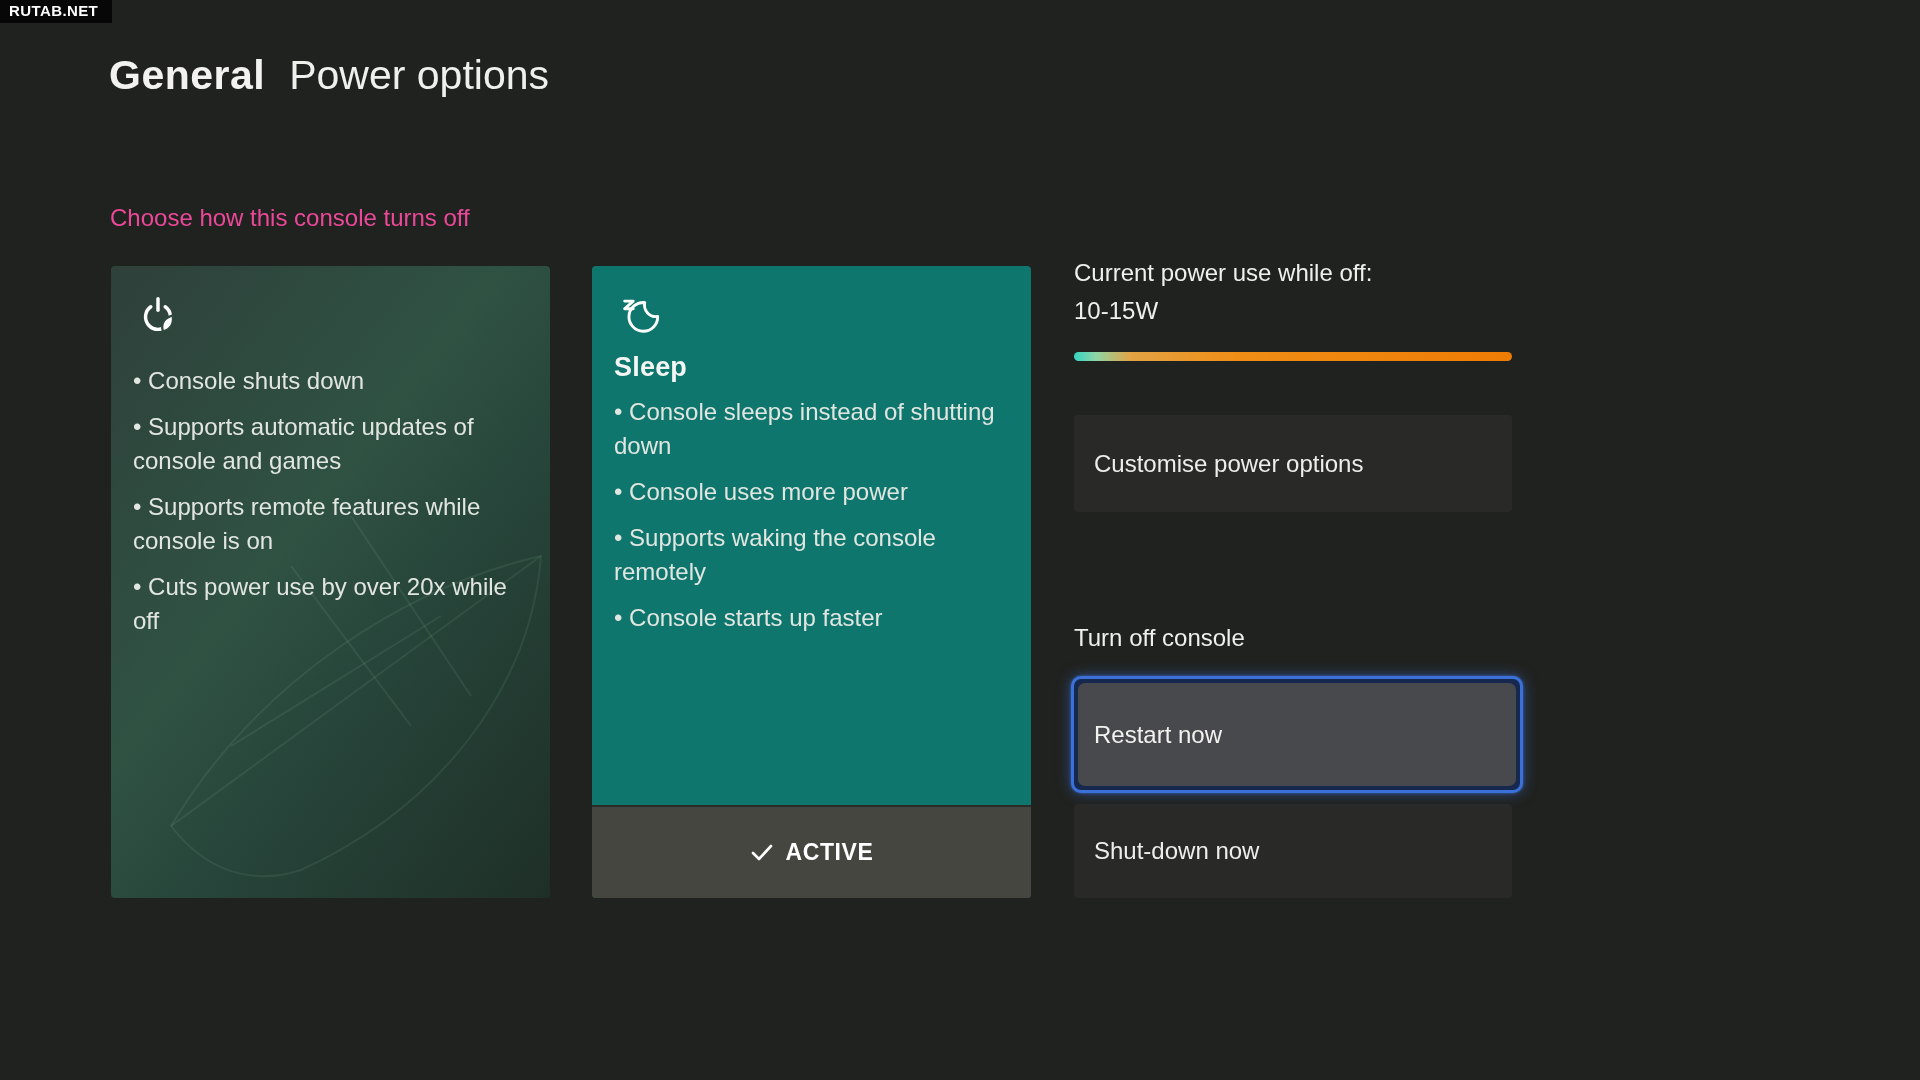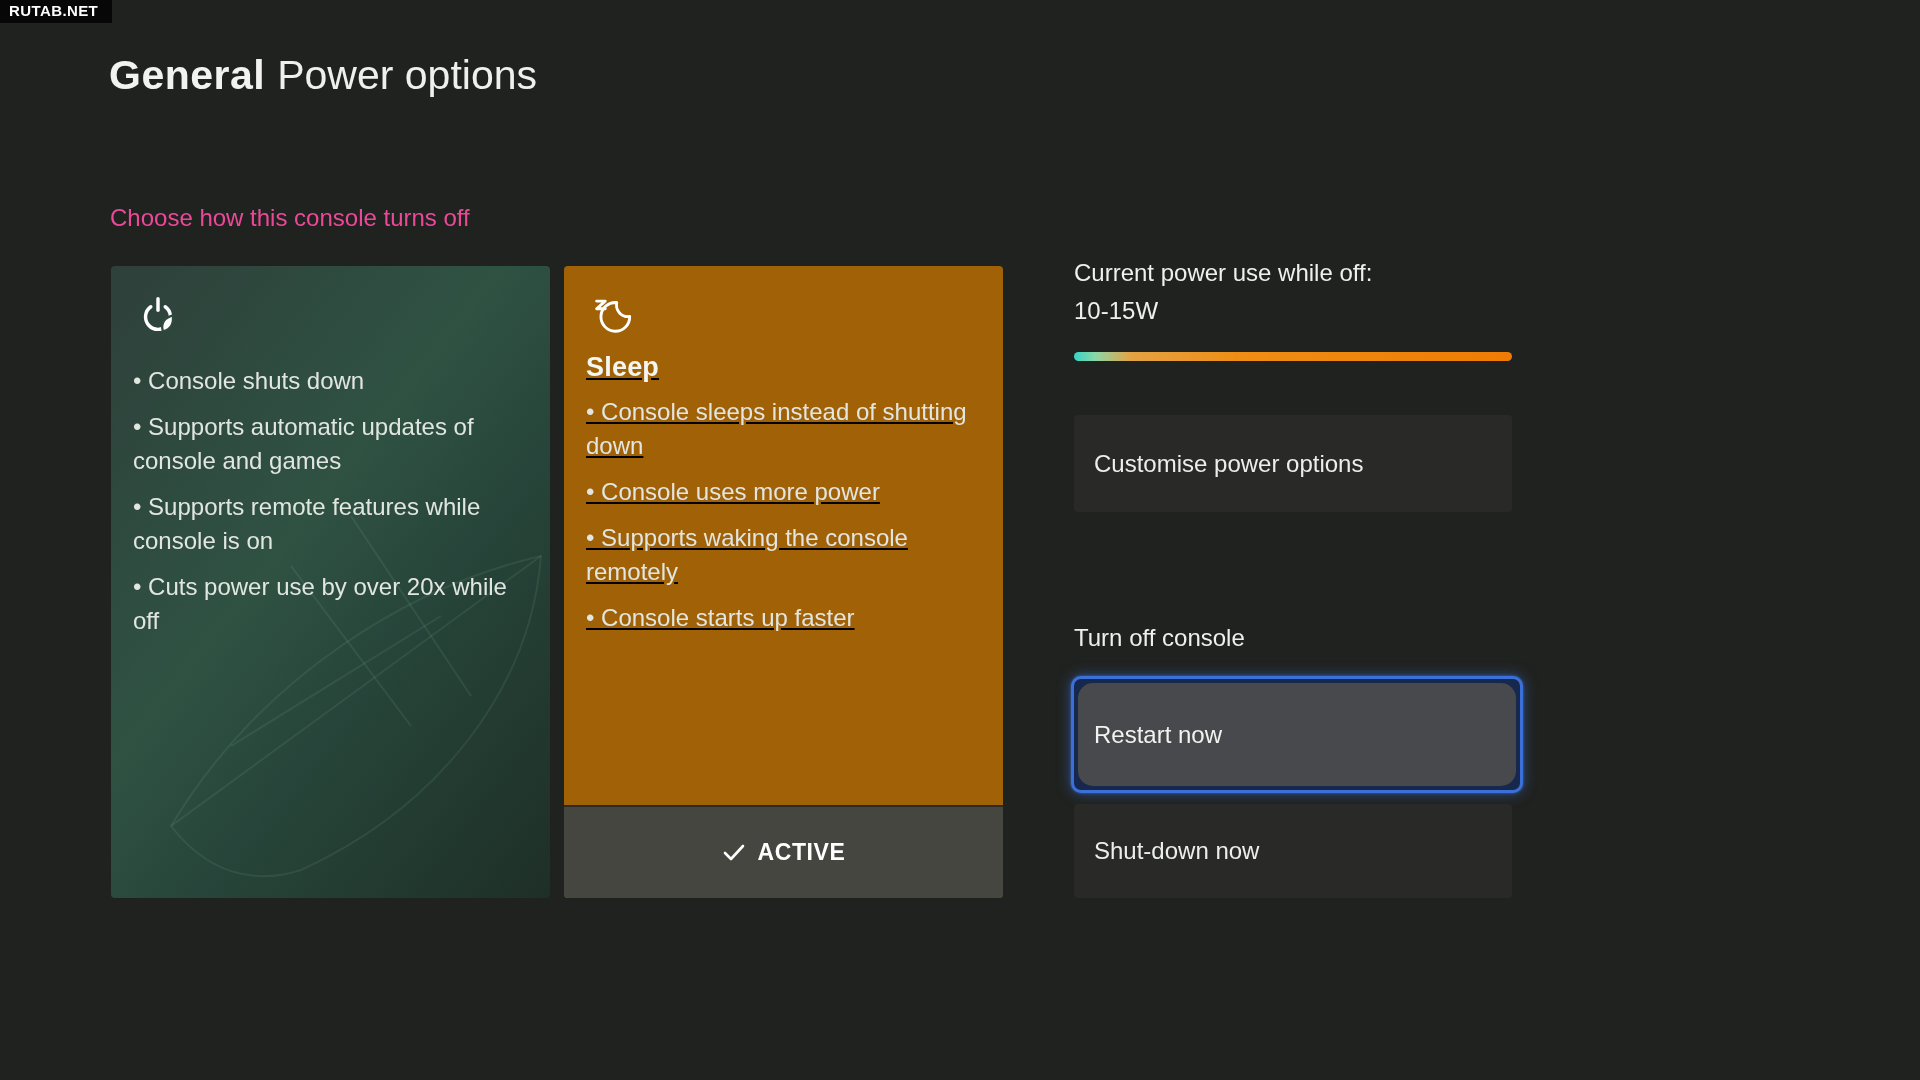--- a/index.html
+++ b/index.html
@@ -34,21 +34,21 @@
   
   .page-title {
     position: absolute;
     left: 109px;
     top: 52px;
     font-size: 41px;
     color: #f2f3f0;
     white-space: nowrap;
   }
   .page-title .t-bold { font-weight: 700; letter-spacing: 0.5px; margin-top: 28px; }
-  .page-title .t-light { font-weight: 400; margin-left: 12px; color: #eef0ec; }
+  .page-title .t-light { font-weight: 400; margin-left: 24px; color: #eef0ec; }
 
   
   .section-label {
     position: absolute;
     left: 110px;
     top: 204px;
     font-size: 24px;
     color: #ec4899;
   }
 
@@ -60,23 +60,22 @@
     height: 632px;
     border-radius: 4px;
     box-sizing: border-box;
     overflow: hidden;
   }
   .card-shutdown {
     left: 111px;
     background: linear-gradient(128deg, #2e403a 0%, #2f5243 42%, #27453a 62%, #1e2f27 100%);
   }
   .card-sleep {
-    left: 564px;
-    background: #a16207;
-    text-decoration: underline;
+    left: 592px;
+    background: #0f766e;
   }
   .leaf-art {
     position: absolute;
     inset: 0;
     pointer-events: none;
   }
   .card-content {
     position: relative;
     padding: 24px 26px 0 22px;
   }
@@ -167,21 +166,21 @@
     border: 3px solid #3a70d8;
     border-radius: 10px;
     background: #16284d;
     padding: 4px;
     box-shadow: 0 0 14px rgba(58,112,216,0.55), 0 0 3px rgba(58,112,216,0.8);
     cursor: pointer;
   }
   .focus-ring .btn-face {
     width: 100%; height: 100%;
     background: #47494c;
-    border-radius: 15px;
+    border-radius: 7px;
     display: flex;
     align-items: center;
     padding-left: 16px;
     box-sizing: border-box;
     font-size: 24px;
     color: #f2f3f0;
   }
 </style>
 </head>
 <body>

